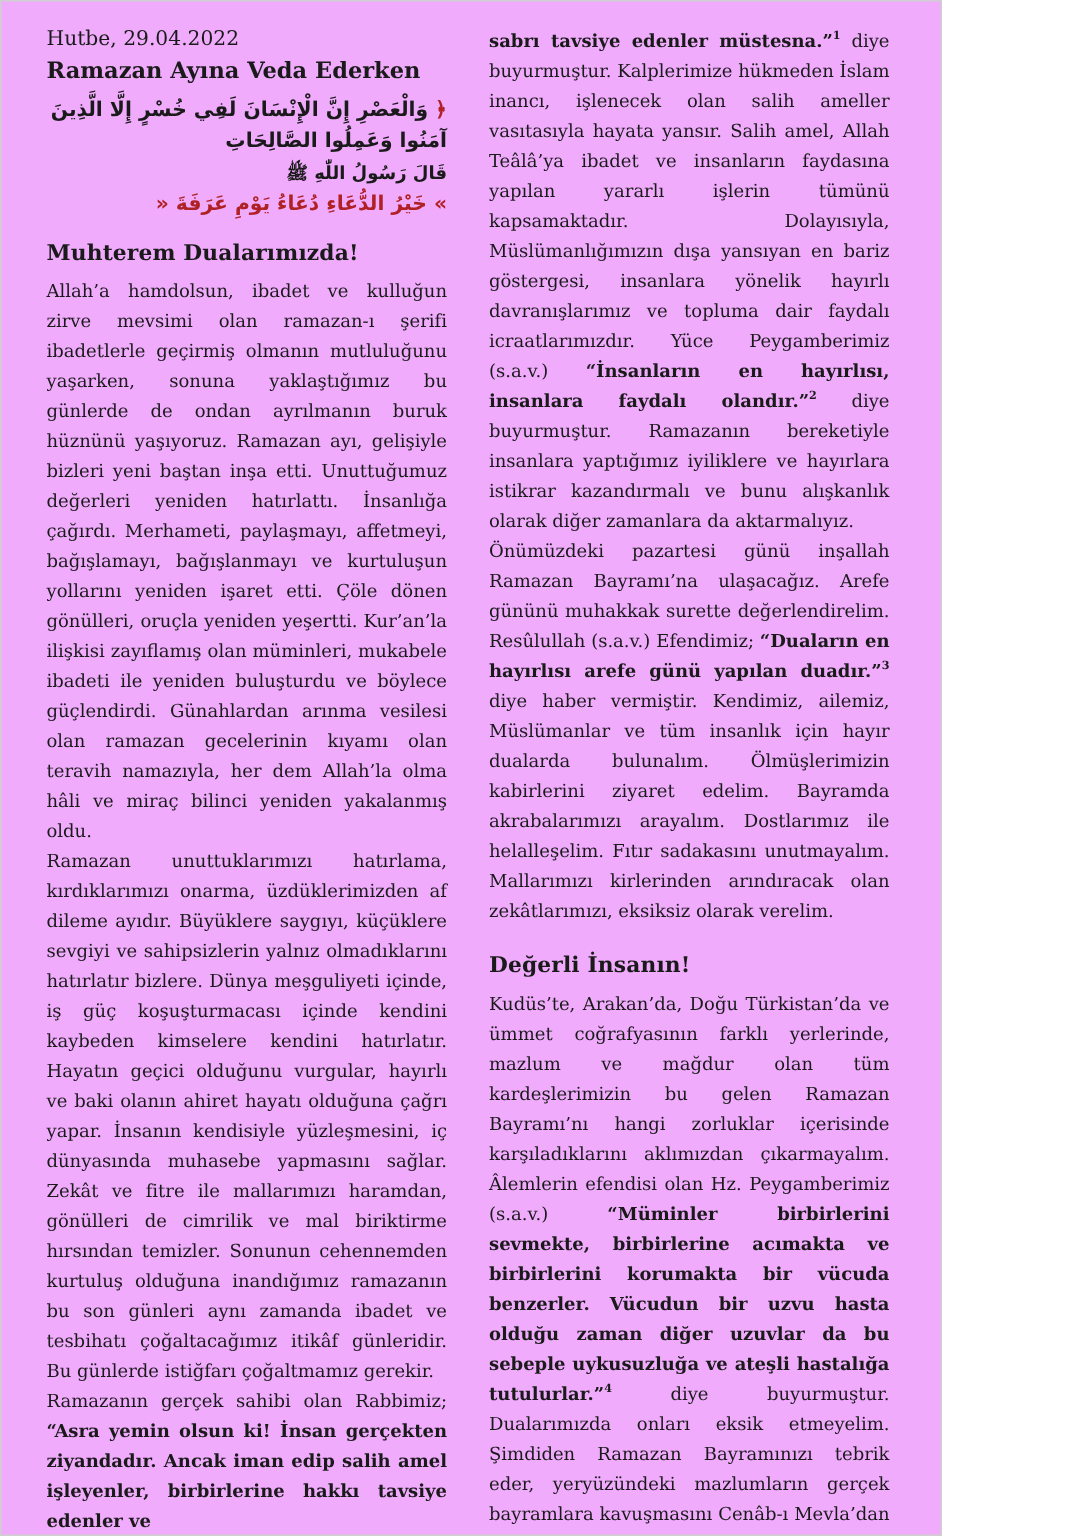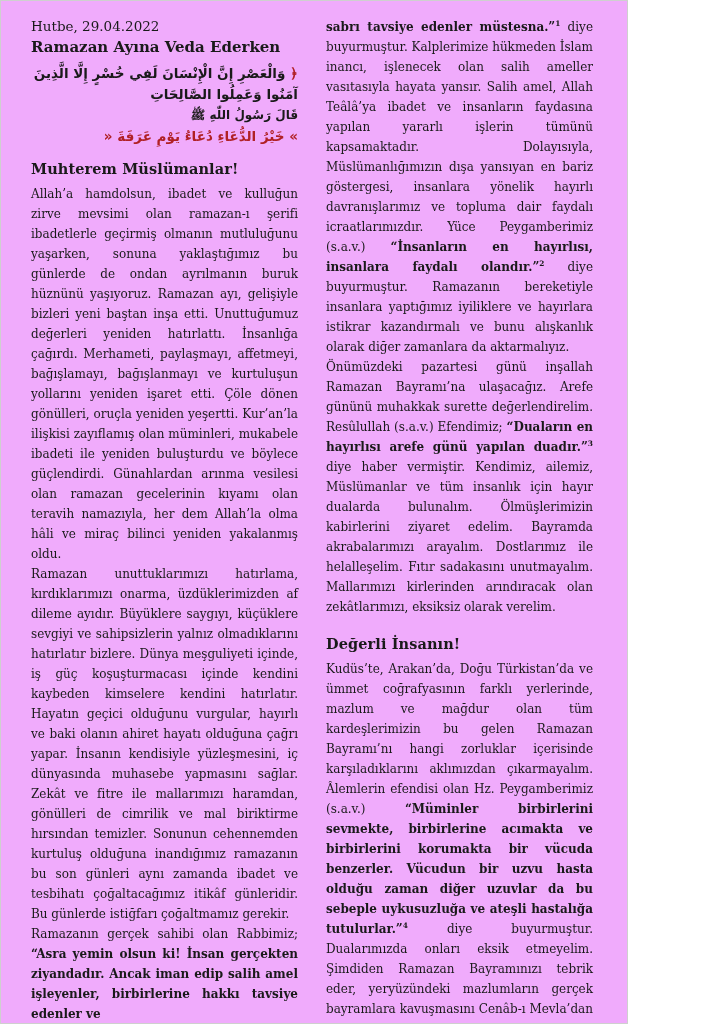--- a/index.html
+++ b/index.html
@@ -55,21 +55,21 @@
   <div class="col">
     <div class="doc-date">Hutbe, 29.04.2022</div>
     <div class="doc-title">Ramazan Ayına Veda Ederken</div>
 
     <div class="arabic">
       <div class="ar-line"><span class="red">﴿ </span><span>وَالْعَصْرِ إِنَّ الْإِنْسَانَ لَفِي خُسْرٍ إِلَّا الَّذِينَ آمَنُوا وَعَمِلُوا الصَّالِحَاتِ</span></div>
       <div class="ar-line ar-small"><span>قَالَ رَسُولُ اللّٰهِ ﷺ</span></div>
       <div class="ar-line"><span class="red">» خَيْرُ الدُّعَاءِ دُعَاءُ يَوْمِ عَرَفَةَ «</span></div>
     </div>
 
-    <h2 class="sec first">Muhterem Müslümanlar!</h2>
+    <h2 class="sec first">Muhterem Dualarımızda!</h2>
     <p class="body"><span>Allah’a hamdolsun, ibadet ve kulluğun zirve mevsimi olan ramazan-ı şerifi ibadetlerle geçirmiş olmanın mutluluğunu yaşarken, sonuna yaklaştığımız bu günlerde de ondan ayrılmanın buruk hüznünü yaşıyoruz. Ramazan ayı, gelişiyle bizleri yeni baştan inşa etti. Unuttuğumuz değerleri yeniden hatırlattı. İnsanlığa çağırdı. Merhameti, paylaşmayı, affetmeyi, bağışlamayı, bağışlanmayı ve kurtuluşun yollarını yeniden işaret etti. Çöle dönen gönülleri, oruçla yeniden yeşertti. Kur’an’la ilişkisi zayıflamış olan müminleri, mukabele ibadeti ile yeniden buluşturdu ve böylece güçlendirdi. Günahlardan arınma vesilesi olan ramazan gecelerinin kıyamı olan teravih namazıyla, her dem Allah’la olma hâli ve miraç bilinci yeniden yakalanmış oldu.</span></p>
 
     <p class="body"><span>Ramazan unuttuklarımızı hatırlama, kırdıklarımızı onarma, üzdüklerimizden af dileme ayıdır. Büyüklere saygıyı, küçüklere sevgiyi ve sahipsizlerin yalnız olmadıklarını hatırlatır bizlere. Dünya meşguliyeti içinde, iş güç koşuşturmacası içinde kendini kaybeden kimselere kendini hatırlatır. Hayatın geçici olduğunu vurgular, hayırlı ve baki olanın ahiret hayatı olduğuna çağrı yapar. İnsanın kendisiyle yüzleşmesini, iç dünyasında muhasebe yapmasını sağlar. Zekât ve fitre ile mallarımızı haramdan, gönülleri de cimrilik ve mal biriktirme hırsından temizler. Sonunun cehennemden kurtuluş olduğuna inandığımız ramazanın bu son günleri aynı zamanda ibadet ve tesbihatı çoğaltacağımız itikâf günleridir. Bu günlerde istiğfarı çoğaltmamız gerekir.</span></p>
 
     <p class="body"><span>Ramazanın gerçek sahibi olan Rabbimiz; </span><span class="b">“Asra yemin olsun ki! İnsan gerçekten ziyandadır. Ancak iman edip salih amel işleyenler, birbirlerine hakkı tavsiye edenler ve</span></p>
 
   </div>
 
   <div class="col">
     <p class="body"><span class="b">sabrı tavsiye edenler müstesna.”</span><sup class="b">1</sup><span> diye buyurmuştur. Kalplerimize hükmeden İslam inancı, işlenecek olan salih ameller vasıtasıyla hayata yansır. Salih amel, Allah Teâlâ’ya ibadet ve insanların faydasına yapılan yararlı işlerin tümünü kapsamaktadır. Dolayısıyla, Müslümanlığımızın dışa yansıyan en bariz göstergesi, insanlara yönelik hayırlı davranışlarımız ve topluma dair faydalı icraatlarımızdır. Yüce Peygamberimiz (s.a.v.) </span><span class="b">“İnsanların en hayırlısı, insanlara faydalı olandır.”</span><sup class="b">2</sup><span> diye buyurmuştur. Ramazanın bereketiyle insanlara yaptığımız iyiliklere ve hayırlara istikrar kazandırmalı ve bunu alışkanlık olarak diğer zamanlara da aktarmalıyız.</span></p>

